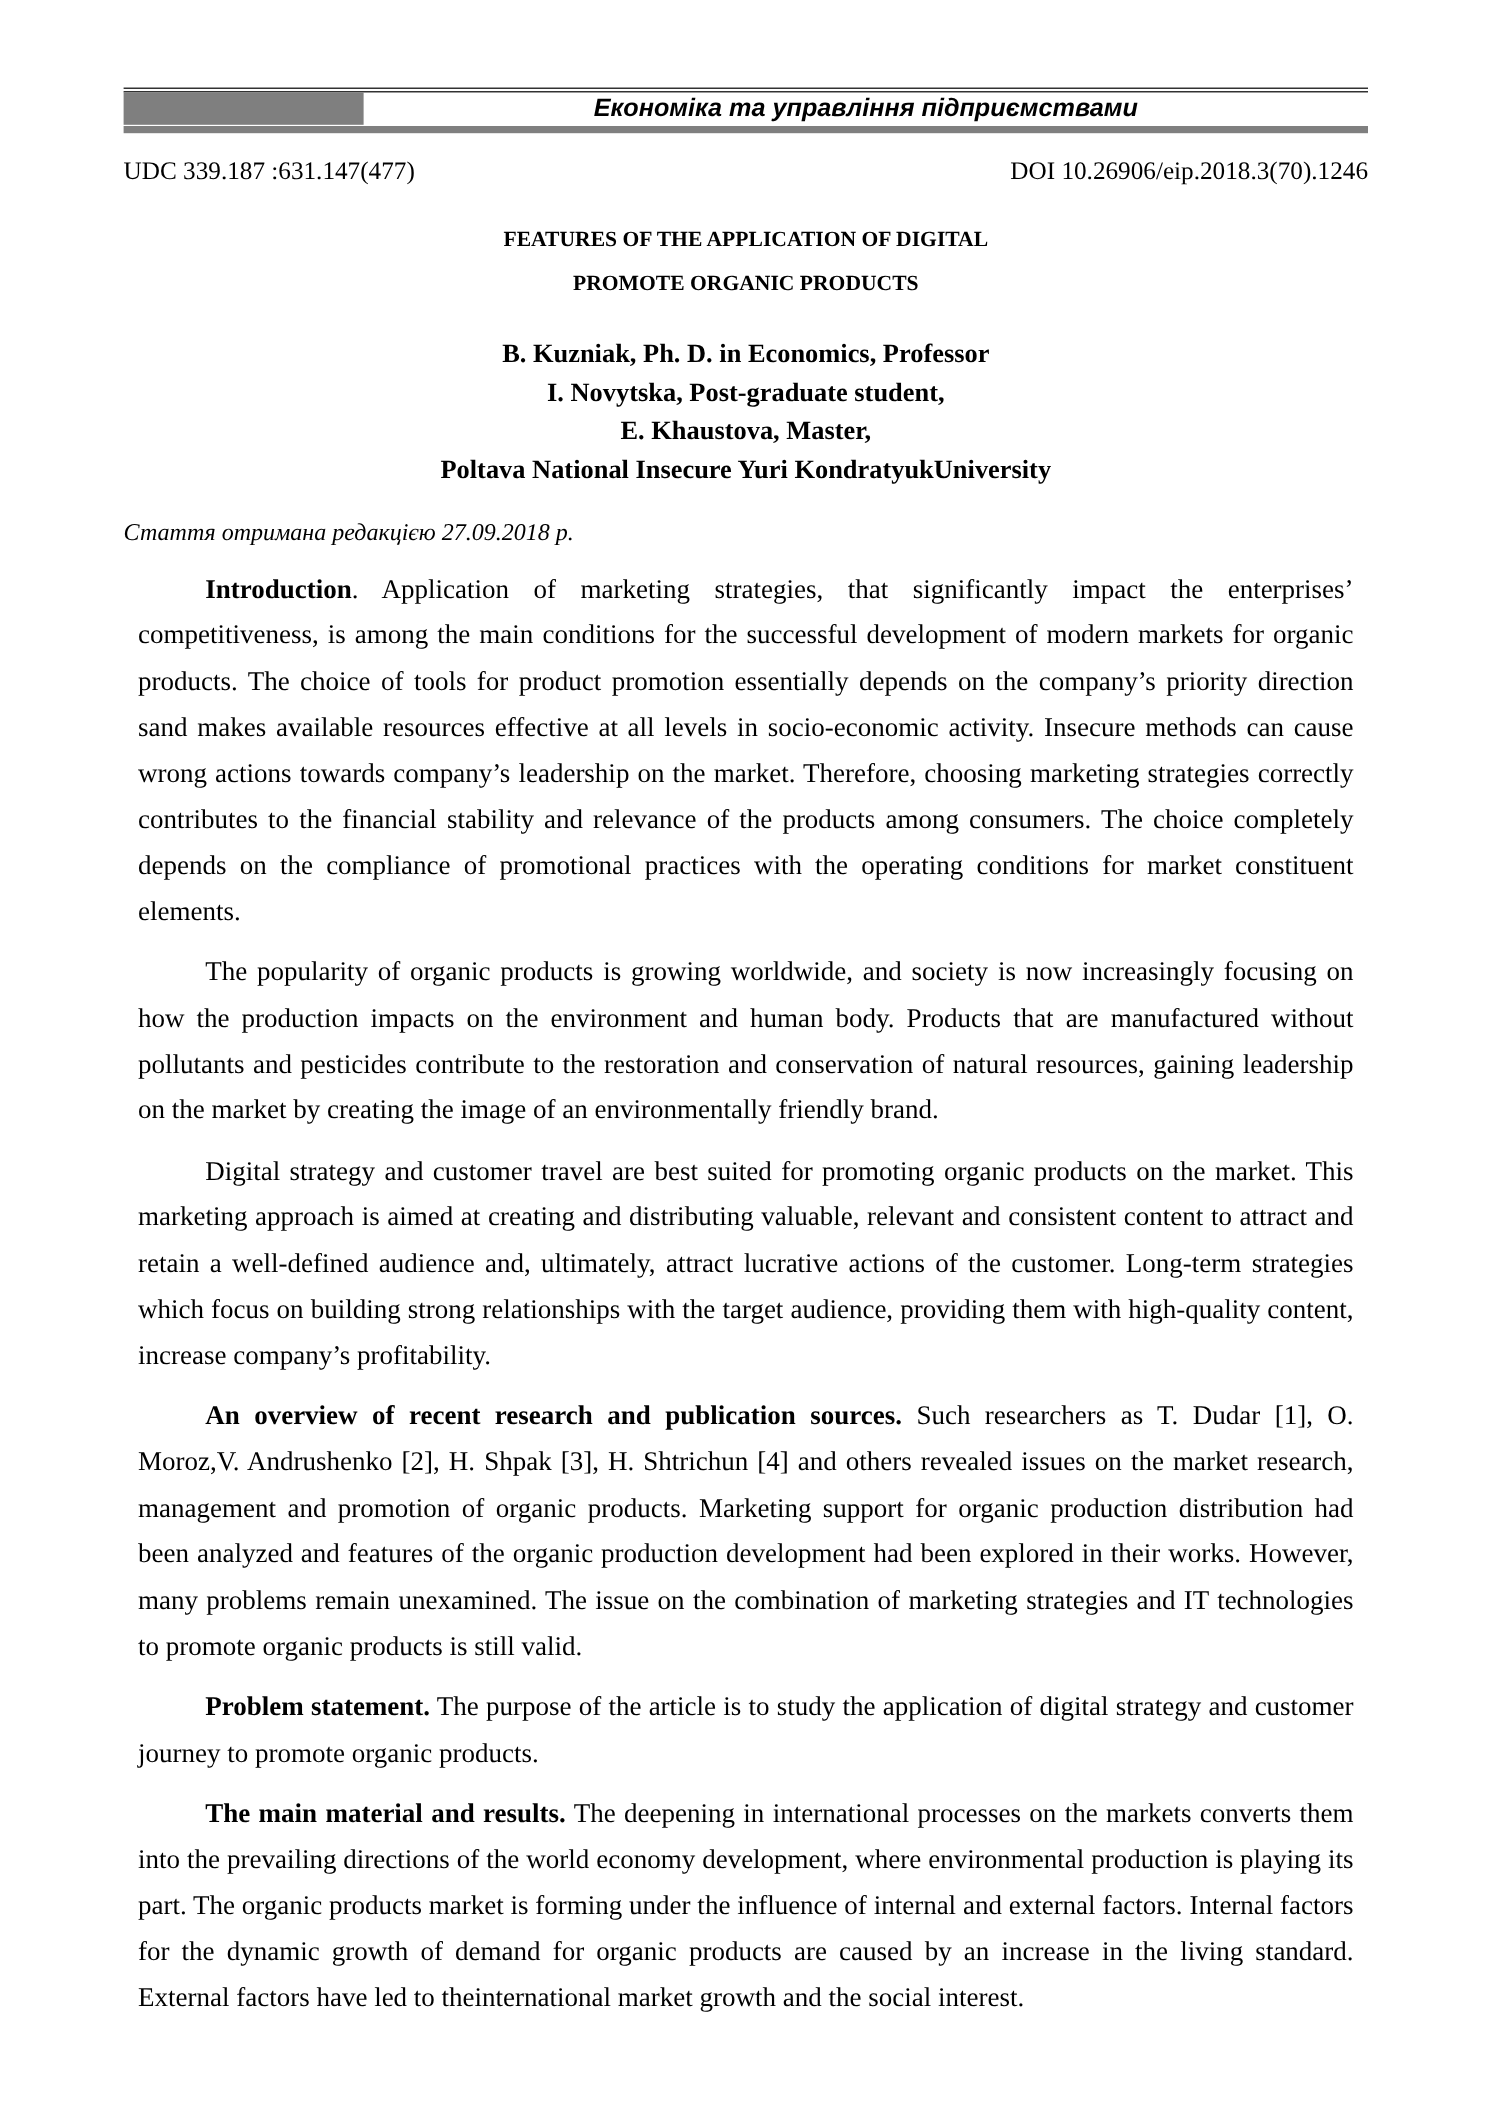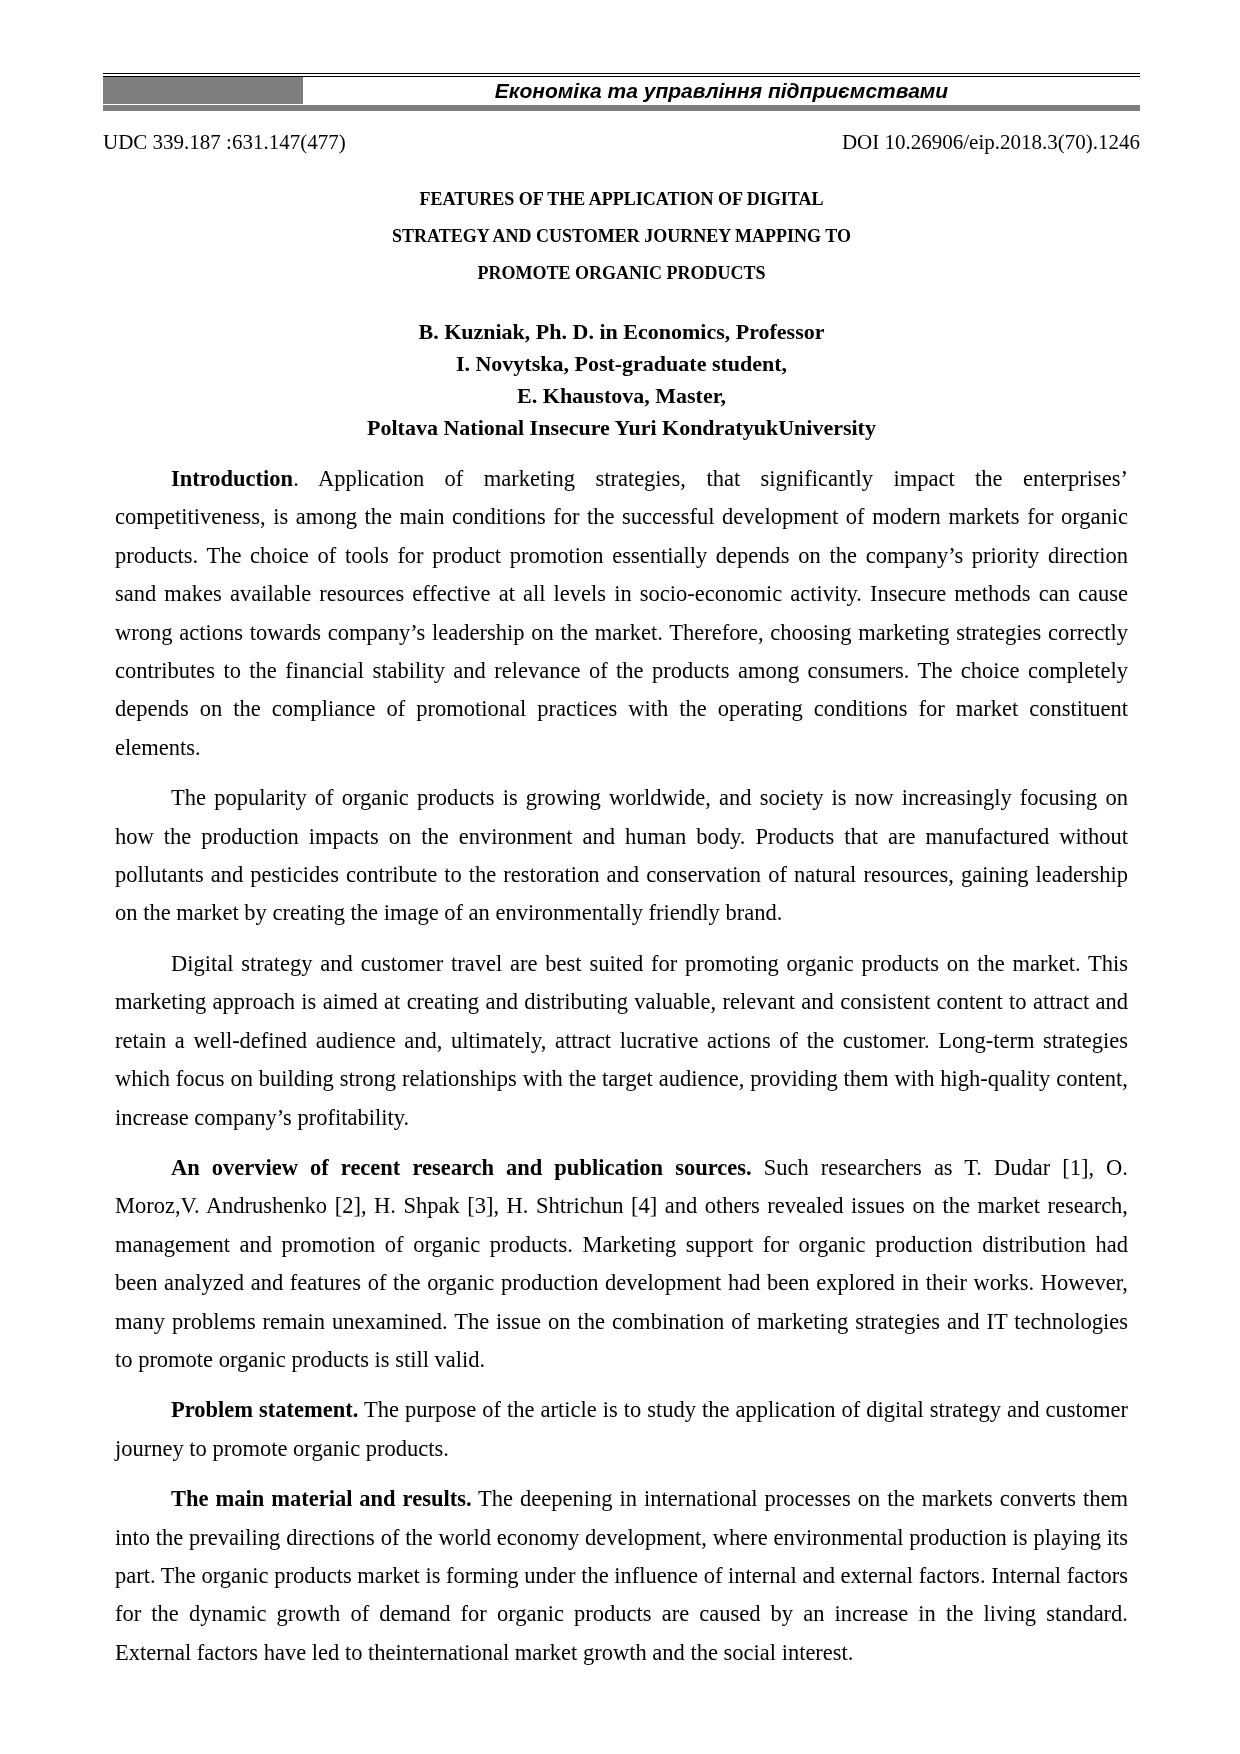--- a/index.html
+++ b/index.html
@@ -88,32 +88,32 @@
       <div class="header-underbar"></div>
     </div>
 
     <div class="meta-row">
       <span>UDC 339.187 :631.147(477)</span>
       <span>DOI 10.26906/eip.2018.3(70).1246</span>
     </div>
 
     <div class="article-title">
       <div>FEATURES OF THE APPLICATION OF DIGITAL</div>
-      <div>STRATEGY AND CUSTOMER JOURNEY MAPPING TO</div>
       <div>PROMOTE ORGANIC PRODUCTS</div>
     </div>
 
     <div class="authors">
       <div>B. Kuzniak, Ph. D. in Economics, Professor</div>
       <div>I. Novytska, Post-graduate student,</div>
       <div>E. Khaustova, Master,</div>
       <div>Poltava National Insecure Yuri KondratyukUniversity</div>
     </div>
 
 
+    <div class="received">Стаття отримана редакцією 27.09.2018 р.</div>
 
     <div class="body-text">
       <p><span class="lead">Introduction</span><span>. Application of marketing strategies, that significantly impact the enterprises’ competitiveness, is among the main conditions for the successful development of modern markets for organic products. The choice of tools for product promotion essentially depends on the company’s priority direction sand makes available resources effective at all levels in socio-economic activity. Insecure methods can cause wrong actions towards company’s leadership on the market. Therefore, choosing marketing strategies correctly contributes to the financial stability and relevance of the products among consumers. The choice completely depends on the compliance of promotional practices with the operating conditions for market constituent elements.</span></p>
       <p><span class="lead"></span><span>The popularity of organic products is growing worldwide, and society is now increasingly focusing on how the production impacts on the environment and human body. Products that are manufactured without pollutants and pesticides contribute to the restoration and conservation of natural resources, gaining leadership on the market by creating the image of an environmentally friendly brand.</span></p>
       <p><span class="lead"></span><span>Digital strategy and customer travel are best suited for promoting organic products on the market. This marketing approach is aimed at creating and distributing valuable, relevant and consistent content to attract and retain a well-defined audience and, ultimately, attract lucrative actions of the customer. Long-term strategies which focus on building strong relationships with the target audience, providing them with high-quality content, increase company’s profitability.</span></p>
       <p><span class="lead">An overview of recent research and publication sources.</span><span> Such researchers as T. Dudar [1], O. Moroz,V. Andrushenko [2], H. Shpak [3], H. Shtrichun [4] and others revealed issues on the market research, management and promotion of organic products. Marketing support for organic production distribution had been analyzed and features of the organic production development had been explored in their works. However, many problems remain unexamined. The issue on the combination of marketing strategies and IT technologies to promote organic products is still valid.</span></p>
       <p><span class="lead">Problem statement.</span><span> The purpose of the article is to study the application of digital strategy and customer journey to promote organic products.</span></p>
       <p><span class="lead">The main material and results.</span><span> The deepening in international processes on the markets converts them into the prevailing directions of the world economy development, where environmental production is playing its part. The organic products market is forming under the influence of internal and external factors. Internal factors for the dynamic growth of demand for organic products are caused by an increase in the living standard. External factors have led to theinternational market growth and the social interest.</span></p>
     </div>
   </div>

